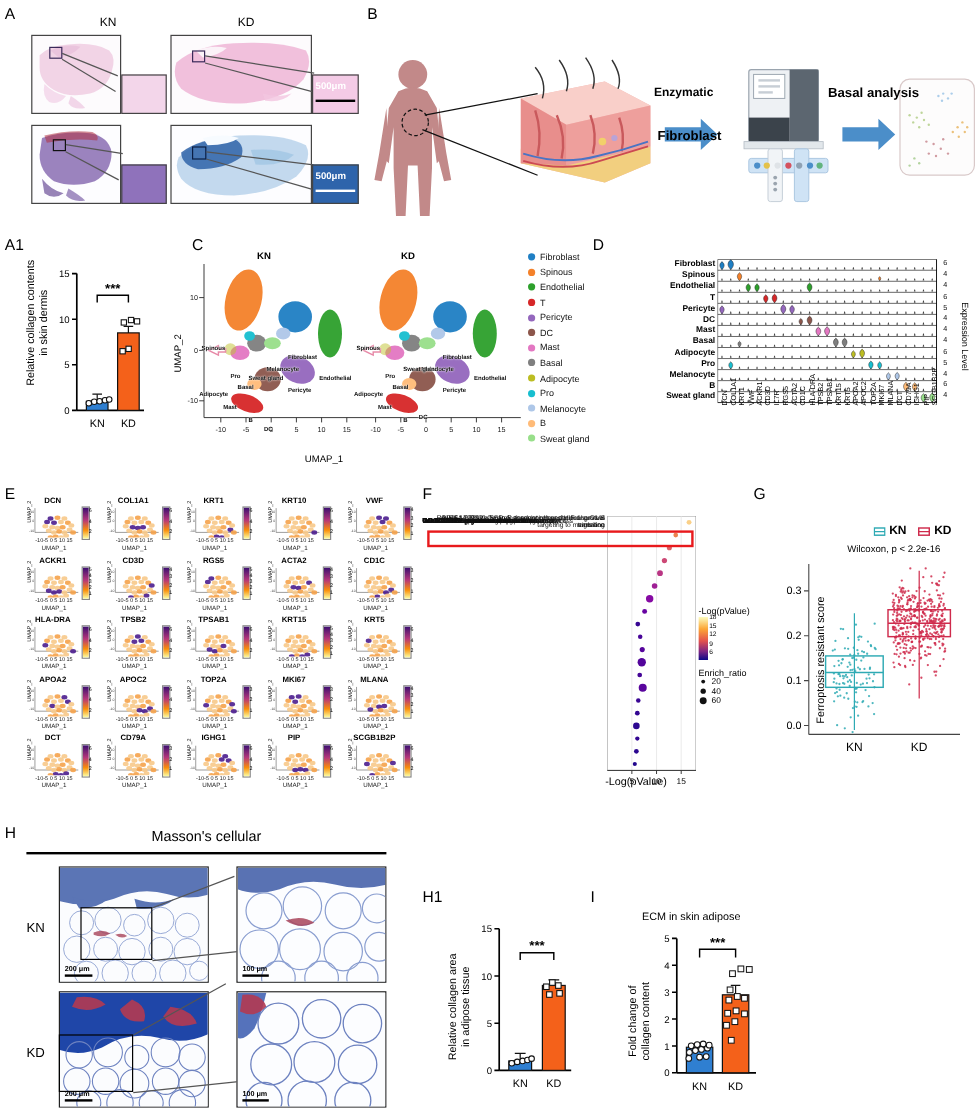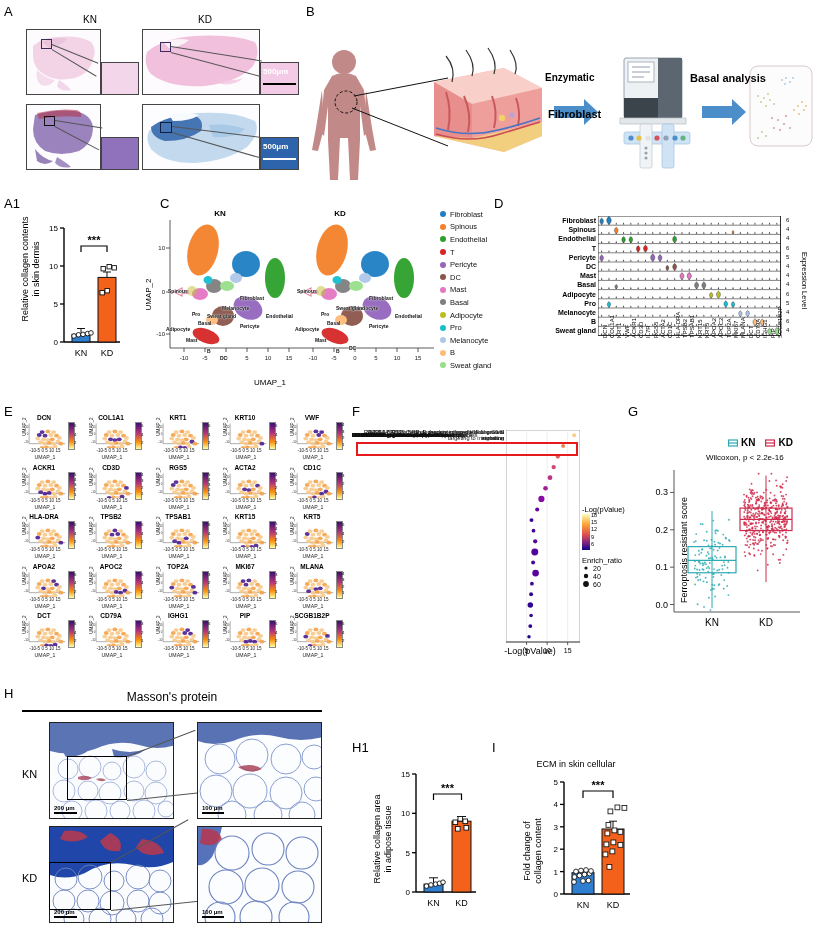--- a/index.html
+++ b/index.html
@@ -2944,21 +2944,21 @@
       <circle cx="143.3" cy="34.2" r="0.95" fill="#cf2b4c" opacity=".85"></circle>
       <circle cx="146.2" cy="42.6" r="0.95" fill="#cf2b4c" opacity=".85"></circle>
       <circle cx="124.5" cy="52.7" r="0.95" fill="#cf2b4c" opacity=".85"></circle>
       <line x1="126" y1="120.10526315789474" x2="126" y2="13.60526315789474" stroke="#cf2b4c" stroke-width="1"></line>
       <rect x="100" y="46.1157894736842" width="52" height="22.42105263157896" fill="none" stroke="#cf2b4c" stroke-width="1.2"></rect>
       <line x1="100" y1="57.32631578947368" x2="152" y2="57.32631578947368" stroke="#cf2b4c" stroke-width="1.2"></line>
       <text x="126" y="164" font-size="10" text-anchor="middle" font-family="Liberation Sans">KD</text>
     </svg>
 
   <div class="panlab" style="left:4px;top:686px;">H</div>
-  <div class="txt ctr" style="left:22px;top:690px;width:300px;font-size:12px;">Masson's protein</div>
+  <div class="txt ctr" style="left:22px;top:690px;width:300px;font-size:12px;">Masson's cellular</div>
   <div style="position:absolute;left:22px;top:710px;width:300px;height:2px;background:#000;"></div>
 
   <div class="txt" style="left:22px;top:768px;font-size:11px;">KN</div>
   <div class="txt" style="left:22px;top:872px;font-size:11px;">KD</div>
 
   <div class="tile" style="left:49px;top:722px;width:125px;height:97px;background:#fafcff;border-color:#222;">
     <svg width="125" height="97" viewBox="0 0 125 97">
       <rect width="125" height="97" fill="#fbfcfe"></rect>
       <g fill="#2f4fa0" opacity=".78">
         <path d="M0 0 h125 v22 q-18 6 -36 0 q-22 -6 -44 4 q-24 8 -45 2 Z"></path>
@@ -3123,21 +3123,21 @@
       <rect x="61.5" y="60.5" width="4.6" height="4.6"></rect>
       <rect x="70" y="59.5" width="4.6" height="4.6"></rect>
     </g>
     <path d="M39.5 34 L39.5 28 L67.5 28 L67.5 34" fill="none" stroke="#000" stroke-width="1.2"></path>
     <text x="53.5" y="26" font-size="11" font-weight="bold" text-anchor="middle" font-family="Liberation Sans">***</text>
     <text x="39.5" y="140" font-size="9" text-anchor="middle" font-family="Liberation Sans">KN</text>
     <text x="67.5" y="140" font-size="9" text-anchor="middle" font-family="Liberation Sans">KD</text>
   </svg>
 
   <div class="panlab" style="left:492px;top:740px;">I</div>
-  <div class="txt ctr" style="left:506px;top:759px;width:140px;font-size:9px;">ECM in skin cellular</div>
+  <div class="txt ctr" style="left:506px;top:759px;width:140px;font-size:9px;">ECM in skin adipose</div>
   <div class="txt ctr" style="left:458px;top:840px;width:150px;font-size:9px;transform:rotate(-90deg);transform-origin:center;line-height:11px;">
     <span>Fold change of</span><br>
     <span>collagen content</span>
   </div>
   <svg style="position:absolute;left:540px;top:776px;" width="100" height="148" viewBox="0 0 100 148">
     <line x1="24" y1="6" x2="24" y2="118" stroke="#000" stroke-width="1.4"></line>
     <line x1="24" y1="118" x2="90" y2="118" stroke="#000" stroke-width="1.4"></line>
     <g stroke="#000" stroke-width="1.3">
       <line x1="20" y1="118" x2="24" y2="118"></line>
         <line x1="20" y1="95.6" x2="24" y2="95.6"></line>

